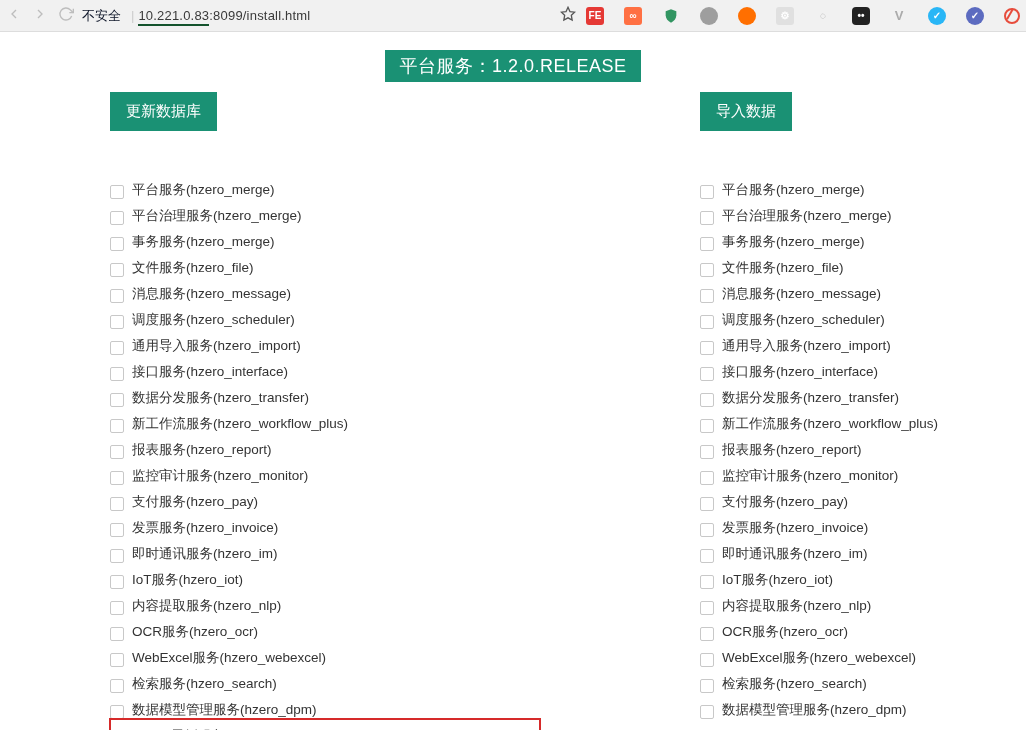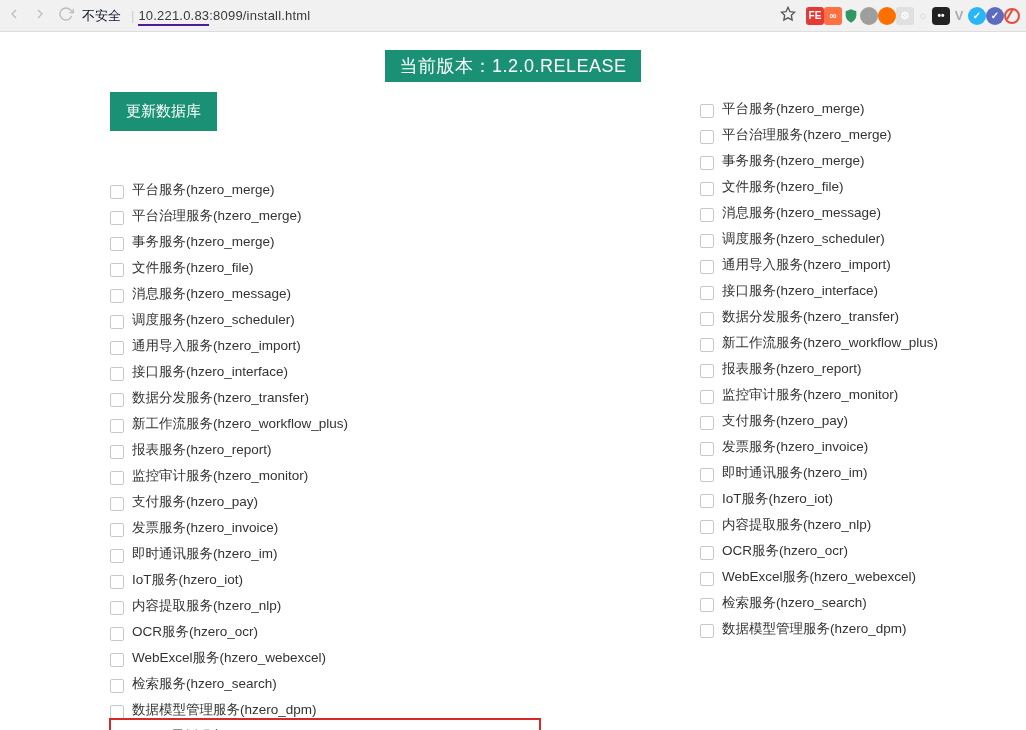--- a/index.html
+++ b/index.html
@@ -13,24 +13,24 @@
       background: #f1f1f1;
       border-bottom: 1px solid #ddd;
       font-size: 13px;
       color: #555;
     }
     .back-fwd { display: flex; gap: 10px; margin-right: 8px; color: #bdbdbd; }
     .back-fwd svg { width: 16px; height: 16px; }
     .insecure { color: #0f172a; margin-right: 6px; }
     .divider-v { color: #ccc; margin: 0 4px; }
     .url { color: #3a3a3a; letter-spacing: 0.2px; }
-    .url-underline { border-bottom: 2px solid #4c1d95; padding-bottom: 1px; }
+    .url-underline { border-bottom: 2px solid #14532d; padding-bottom: 1px; }
     .star { margin-left: auto; margin-right: 10px; color: #555; }
     .star svg { width: 16px; height: 16px; }
-    .ext-icons { display: flex; gap: 0; align-items: center; }
+    .ext-icons { display: flex; gap: 20px; align-items: center; }
     .ext { width: 18px; height: 18px; border-radius: 3px; display: flex; align-items: center; justify-content: center; font-size: 10px; font-weight: bold; color: #fff; }
     .ext.red { background: #e53935; }
     .ext.orange { background: #ff7043; }
     .ext.shield svg { width: 16px; height: 16px; }
     .ext.gray { background: #9e9e9e; }
     .ext.orange2 { background: #ff6f00; }
     .ext.lightgray { background: #e0e0e0; }
     .ext.dots { background: transparent; color: #999; }
     .ext.black { background: #222; }
     .ext.vv { background: transparent; color: #ababab; font-size: 13px; }
@@ -136,21 +136,21 @@
     <span class="ext black" style="border-radius:4px">••</span>
     <span class="ext vv">V</span>
     <span class="ext blue">✓</span>
     <span class="ext purple">✓</span>
     <span class="ext ring"></span>
   </div>
 </div>
 
 <div class="content">
   <div class="version-banner">
-    <span>当前版本：</span><span>1.2.0.RELEASE</span>
+    <span>平台服务：</span><span>1.2.0.RELEASE</span>
   </div>
 
   <div class="columns">
     <div class="col col-left">
       <button class="action-btn">更新数据库</button>
       <div id="left-list">
           <div class="cb-row">
             <span class="cb"></span>
             <span class="cb-label">平台服务(hzero_merge)</span>
           </div>
@@ -238,20 +238,21 @@
             <span class="cb">
               <svg width="10" height="10" viewBox="0 0 24 24" fill="none" stroke="#fff" stroke-width="4">
                 <polyline points="20 6 9 17 4 12"></polyline>
               </svg>
             </span>
             <span class="cb-label">TODO示例服务(todo_service)</span>
           </div>
         </div>
     </div>
     <div class="col col-right">
+      <button class="action-btn">导入数据</button>
       <div id="right-list">
           <div class="cb-row">
             <span class="cb"></span>
             <span class="cb-label">平台服务(hzero_merge)</span>
           </div>
           <div class="cb-row">
             <span class="cb"></span>
             <span class="cb-label">平台治理服务(hzero_merge)</span>
           </div>
           <div class="cb-row">

